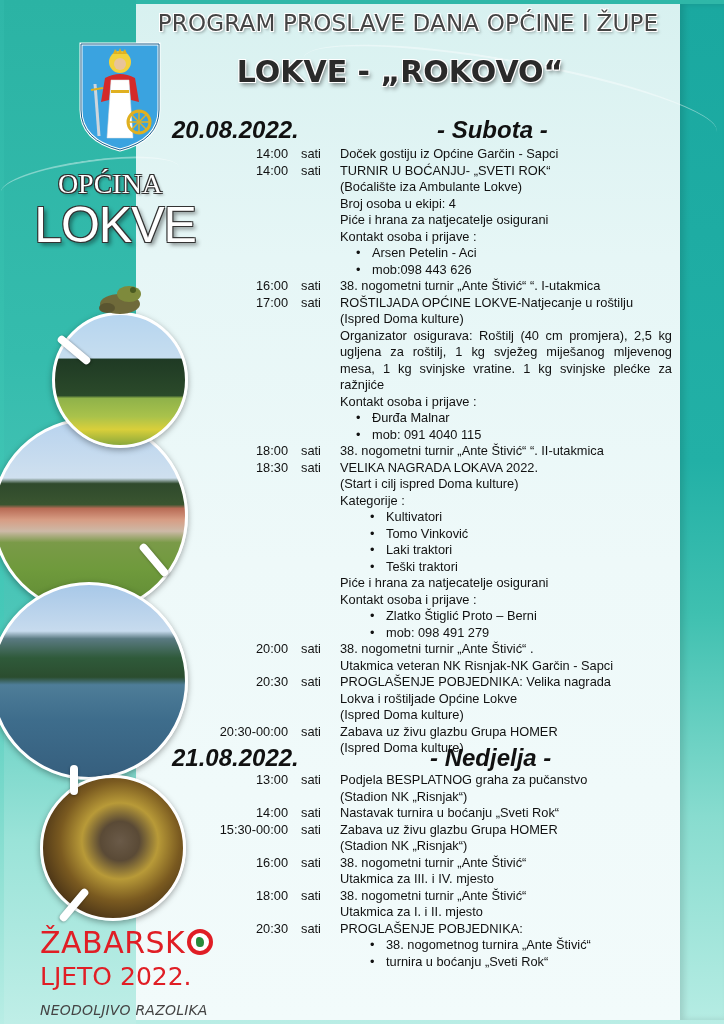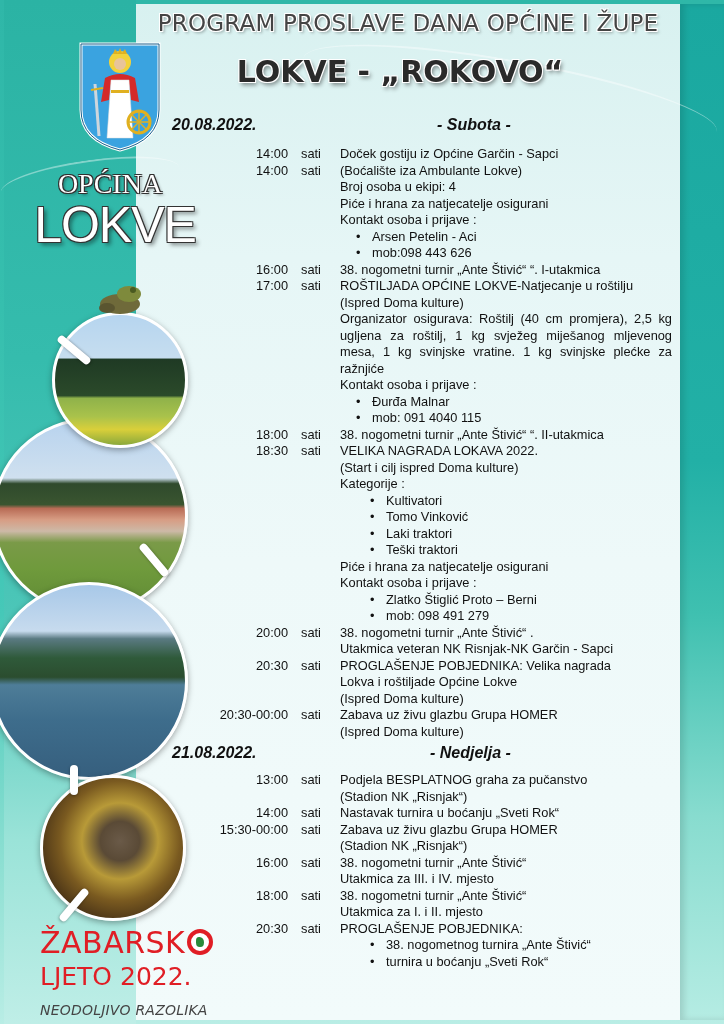--- a/index.html
+++ b/index.html
@@ -56,21 +56,21 @@
     font-size: 30px; color: #e01e25; letter-spacing: 0.5px; }
   .zab-o { display: inline-block; width: 26px; height: 26px; border-radius: 50%; border: 4px solid #e01e25;
     background: #fff; vertical-align: -2px; margin-left: 2px; position: relative; }
   .zab-o::after { content: ""; position: absolute; left: 5px; top: 4px; width: 8px; height: 10px; background: #2a8a3a; border-radius: 40% 60% 50% 50%; }
   .ljeto { position: absolute; left: 40px; top: 962px; font-family: "DejaVu Sans", sans-serif;
     font-size: 25px; color: #e01e25; }
   .neodoljivo { position: absolute; left: 40px; top: 1002px; font-family: "DejaVu Sans", sans-serif;
     font-size: 14px; font-style: italic; color: #444; letter-spacing: 0.2px; }
 
   .day-header { position: absolute; font-family: "Liberation Sans", sans-serif; font-weight: bold; font-style: italic;
-    font-size: 16px; color: #111; }
+    font-size: 24px; color: #111; }
   .day1-date { left: 172px; top: 116px; }
   .day1-name { left: 437px; top: 116px; }
   .day2-date { left: 172px; top: 744px; }
   .day2-name { left: 430px; top: 744px; }
 
   .schedule { position: absolute; left: 200px; width: 480px; font-size: 12.8px; line-height: 16.5px; }
   .sched1 { top: 146px; }
   .sched2 { top: 772px; }
   .ev { display: flex; }
   .ev-time { width: 88px; text-align: right; flex-shrink: 0; }
@@ -153,20 +153,21 @@
         <div class="ev-time">14:00</div>
         <div class="ev-sati">sati</div>
         <div class="ev-body">
           <span class="line"><span class="b">Doček gostiju iz Općine Garčin - Sapci</span></span>
         </div>
       </div>
       <div class="ev">
         <div class="ev-time">14:00</div>
         <div class="ev-sati">sati</div>
         <div class="ev-body">
+          <span class="line"><span class="b">TURNIR U BOĆANJU- „SVETI ROK“</span></span>
           <span class="line"><span>(Boćalište iza Ambulante Lokve)</span></span>
           <span class="line"><span class="b">Broj osoba u ekipi:</span><span> 4</span></span>
           <span class="line"><span>Piće i hrana za natjecatelje osigurani</span></span>
           <span class="line"><span class="b">Kontakt osoba i prijave :</span></span>
           <ul class="bul ind1">
             <li>Arsen Petelin - Aci</li>
             <li>mob:098 443 626</li>
           </ul>
         </div>
       </div>

